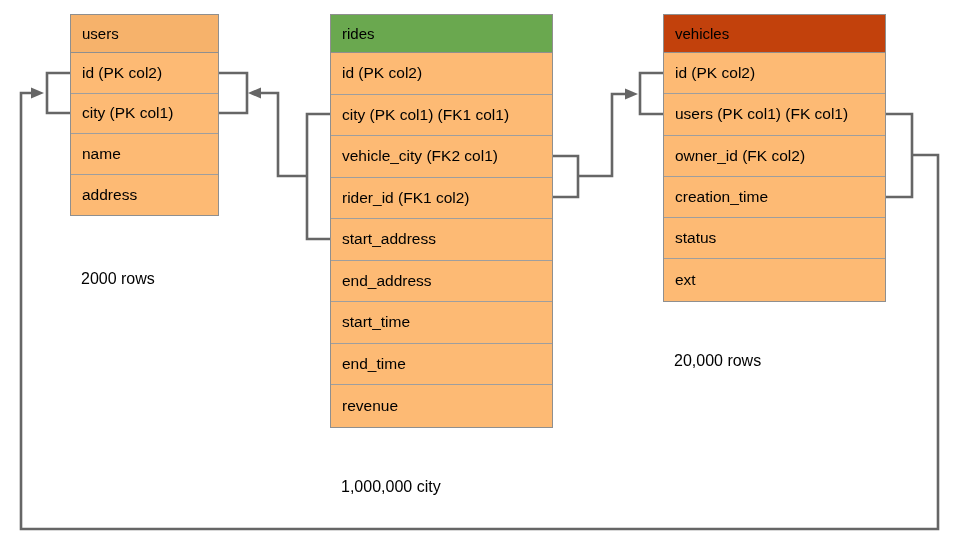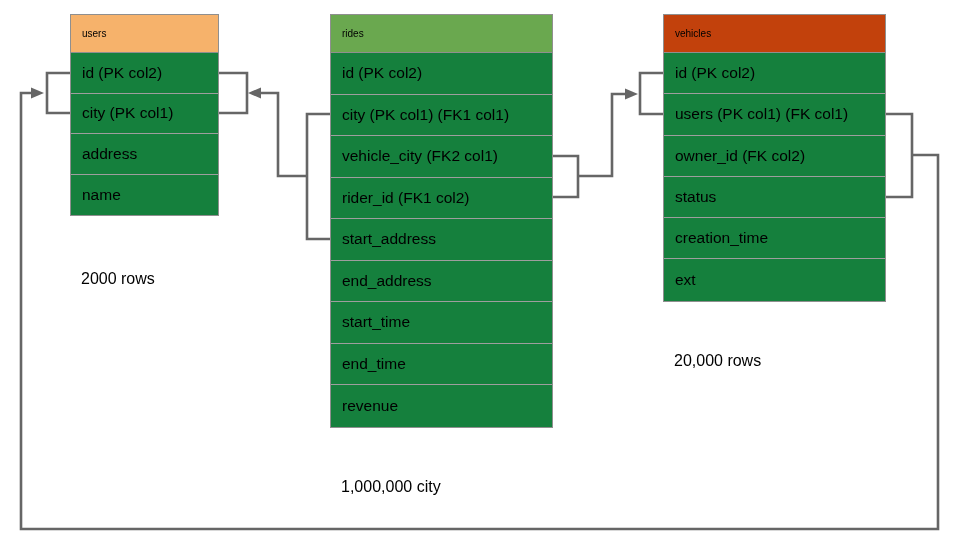--- a/index.html
+++ b/index.html
@@ -17,31 +17,31 @@
     background: #ffffff;
     border: 1px solid #8f8f8f;
     box-sizing: border-box;
   }
   .thead {
     box-sizing: border-box;
     height: 38px;
     display: flex;
     align-items: center;
     padding-left: 11px;
-    font-size: 10px;
+    font-size: 15px;
     border-bottom: 1px solid #8f8f8f;
   }
   .trow {
     box-sizing: border-box;
     display: flex;
     align-items: center;
     padding-left: 11px;
     font-size: 15.5px;
     border-bottom: 1px solid #9e9e9e;
-    background: #15803d;
+    background: #fdba74;
   }
   .trow:last-child { border-bottom: none; }
   #table-users   { left: 70px;  top: 14px; width: 149px; }
   #table-rides   { left: 330px; top: 14px; width: 223px; text-align: center; }
   #table-vehicles{ left: 663px; top: 14px; width: 223px; }
   #table-users    .trow { height: 40.6px; }
   #table-rides    .trow { height: 41.5px; }
   #table-vehicles .trow { height: 41.3px; }
   .rowcount {
     position: absolute;
@@ -84,22 +84,22 @@
       <polyline points="70,73 47,73 47,113 70,113" stroke="#666666"></polyline>
       <polyline points="912,155 938,155 938,529 21,529 21,93 38,93" stroke="#666666"></polyline>
       <polygon points="44,93 31,87.5 31,98.5" fill="#666666"></polygon>
     </g>
   </svg>
 
   <div class="schema-table" id="table-users">
     <div class="thead" style="background: rgb(246, 178, 107);">users</div>
     <div class="trow">id (PK col2)</div>
     <div class="trow">city (PK col1)</div>
+    <div class="trow">name</div>
     <div class="trow">address</div>
-    <div class="trow">name</div>
   </div>
   <div class="rowcount" id="rowcount-users">2000 rows</div>
 
   <div class="schema-table" id="table-rides">
     <div class="thead" style="background: rgb(106, 168, 79);">rides</div>
     <div class="trow">id (PK col2)</div>
     <div class="trow">city (PK col1) (FK1 col1)</div>
     <div class="trow">vehicle_city (FK2 col1)</div>
     <div class="trow">rider_id (FK1 col2)</div>
     <div class="trow">start_address</div>
@@ -108,19 +108,19 @@
     <div class="trow">end_time</div>
     <div class="trow">revenue</div>
   </div>
   <div class="rowcount" id="rowcount-rides">1,000,000 city</div>
 
   <div class="schema-table" id="table-vehicles">
     <div class="thead" style="background: #c2410c;">vehicles</div>
     <div class="trow">id (PK col2)</div>
     <div class="trow">users (PK col1) (FK col1)</div>
     <div class="trow">owner_id (FK col2)</div>
+    <div class="trow">creation_time</div>
     <div class="trow">status</div>
-    <div class="trow">creation_time</div>
     <div class="trow">ext</div>
   </div>
   <div class="rowcount" id="rowcount-vehicles">20,000 rows</div>
 
 </div>
 
 </body></html>

